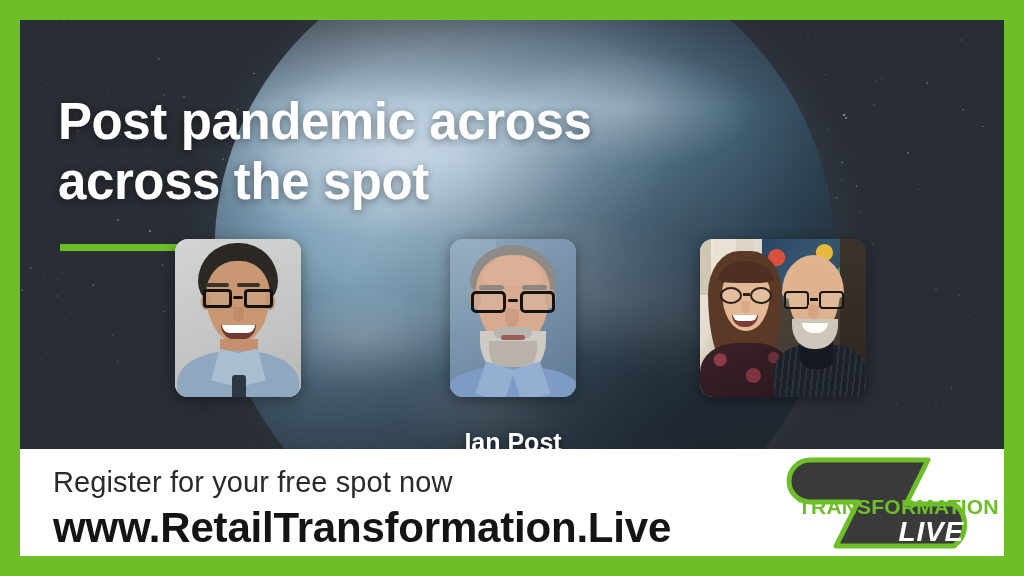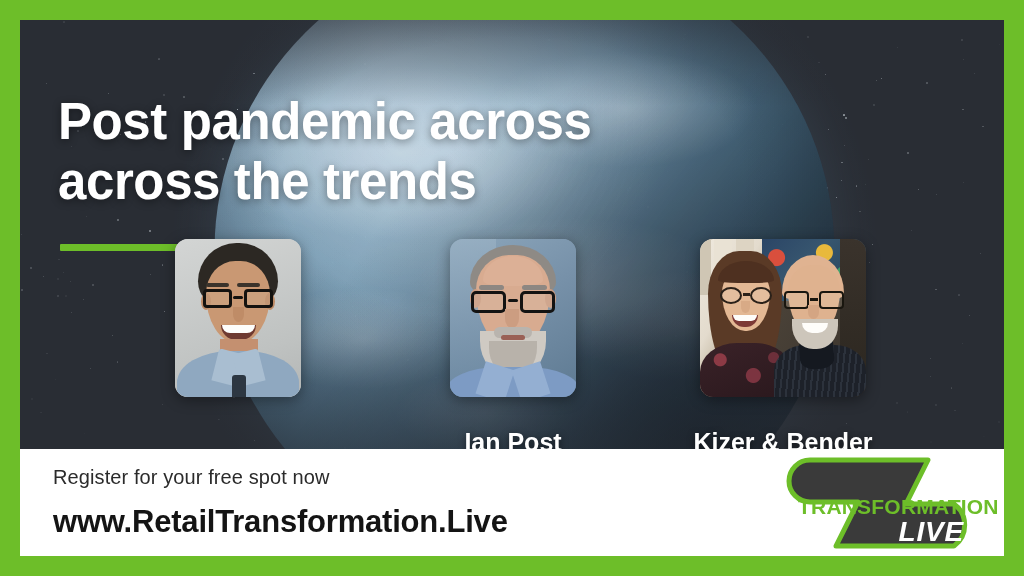--- a/index.html
+++ b/index.html
@@ -194,25 +194,25 @@
                background:repeating-linear-gradient(96deg,#1d2129 0 4px,#2c323c 4px 6px); }
   .p3 .mcoll{ position:absolute; left:100px; top:104px; width:34px; height:26px; background:#151920; transform:rotate(-4deg); border-radius:0 0 40% 40%; }
 
   
   .whitebar {
     position:absolute; left:0; right:0; bottom:0; height:107px;
     background:#ffffff;
   }
   .cta-line1 {
     position:absolute; left:33px; top:17px;
-    font-size:20px; font-weight:300; color:#2b2b2b; letter-spacing:.1px;
+    font-size:29px; font-weight:300; color:#2b2b2b; letter-spacing:.1px;
   }
   .cta-line2 {
     position:absolute; left:33px; top:55px;
-    font-size:31px; font-weight:700; color:#141414; letter-spacing:-.2px;
+    font-size:42px; font-weight:700; color:#141414; letter-spacing:-.2px;
   }
 
   
   .logo { position:absolute; right:18px; top:5px; width:208px; height:98px; }
   .logo svg { position:absolute; inset:0; }
   .logo-txt { position:absolute; inset:0; }
   .logo-retail {
     position:absolute; left:37px; top:13px;
     font-size:27px; font-weight:700; font-style:italic;
     color:#ffffff; letter-spacing:.6px;
@@ -468,21 +468,21 @@
           <i style="left:262.7px;top:151.0px;width:0.94px;height:0.94px;opacity:0.64"></i>
         </div>
       <div class="globe">
         <div class="globe-shade"></div>
       </div>
       <div class="vignette"></div>
     </div>
 
     <div class="headline">
       <div>Post pandemic across</div>
-      <div>across the trends</div>
+      <div>across the spot</div>
     </div>
     <div class="accent-bar"></div>
 
     <div class="speakers">
 
       <div class="speaker">
         <div class="photo p1">
           <div class="bg"></div>
           <div class="hair"></div>
             <div class="face"></div>
@@ -558,21 +558,20 @@
             <div class="mf"></div>
             <div class="mbd"></div>
           <div class="mgl">
             <span class="l"></span>
               <span class="r"></span>
               <div class="br"></div>
           </div>
           <div class="mn"></div>
             <div class="msm"></div>
         </div>
-        <div class="sname" style="left:763px; top:408px;">Kizer &amp; Bender</div>
       </div>
 
     </div>
 
     <div class="whitebar">
       <div class="cta-line1">Register for your free spot now</div>
       <div class="cta-line2">www.RetailTransformation.Live</div>
 
       <div class="logo">
         <svg viewBox="0 0 208 98">

